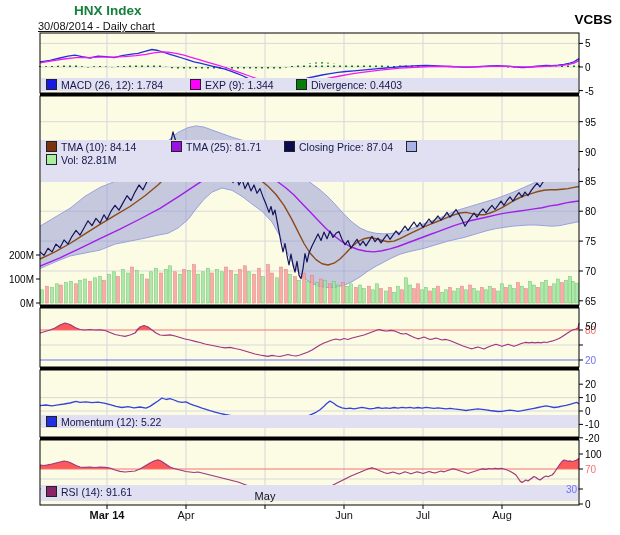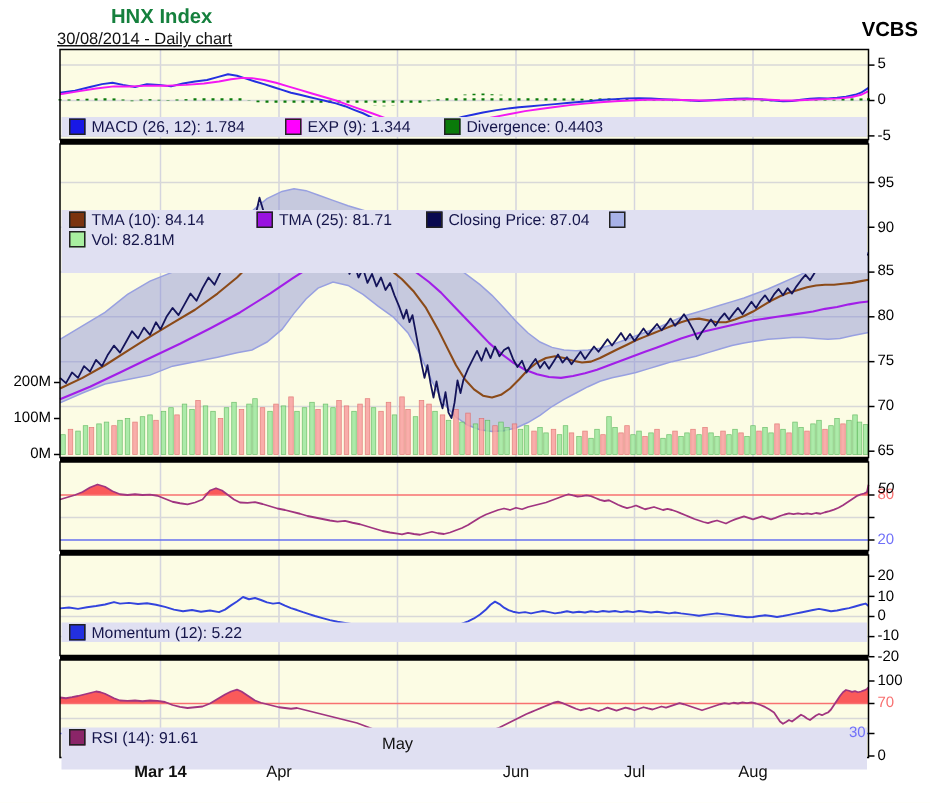--- a/index.html
+++ b/index.html
@@ -399,21 +399,21 @@
   </div>
 
 
   <div class="legend-strip" style="top:371px;height:13px">
     <span class="li" style="left:5px">
         <span class="sw" style="background: rgb(35, 48, 224);"></span>
         <span class="lt">Momentum (12): 5.22</span>
       </span>
   </div>
 
-  <div class="legend-strip" style="top:441px;height:28px">
+  <div class="legend-strip" style="top:441px;height:16px">
     <span class="li" style="left:5px">
         <span class="sw" style="background: rgb(139, 37, 104);"></span>
         <span class="lt">RSI (14): 91.61</span>
       </span>
   </div>
 
   <div id="labels-layer">
       <span class="lbl ylbl" style="color: rgb(0, 0, 0); left: 585px; top: 43px;">5</span>
       <span class="lbl ylbl" style="color: rgb(0, 0, 0); left: 585px; top: 67px;">0</span>
       <span class="lbl ylbl" style="color: rgb(0, 0, 0); left: 585px; top: 91px;">-5</span>

